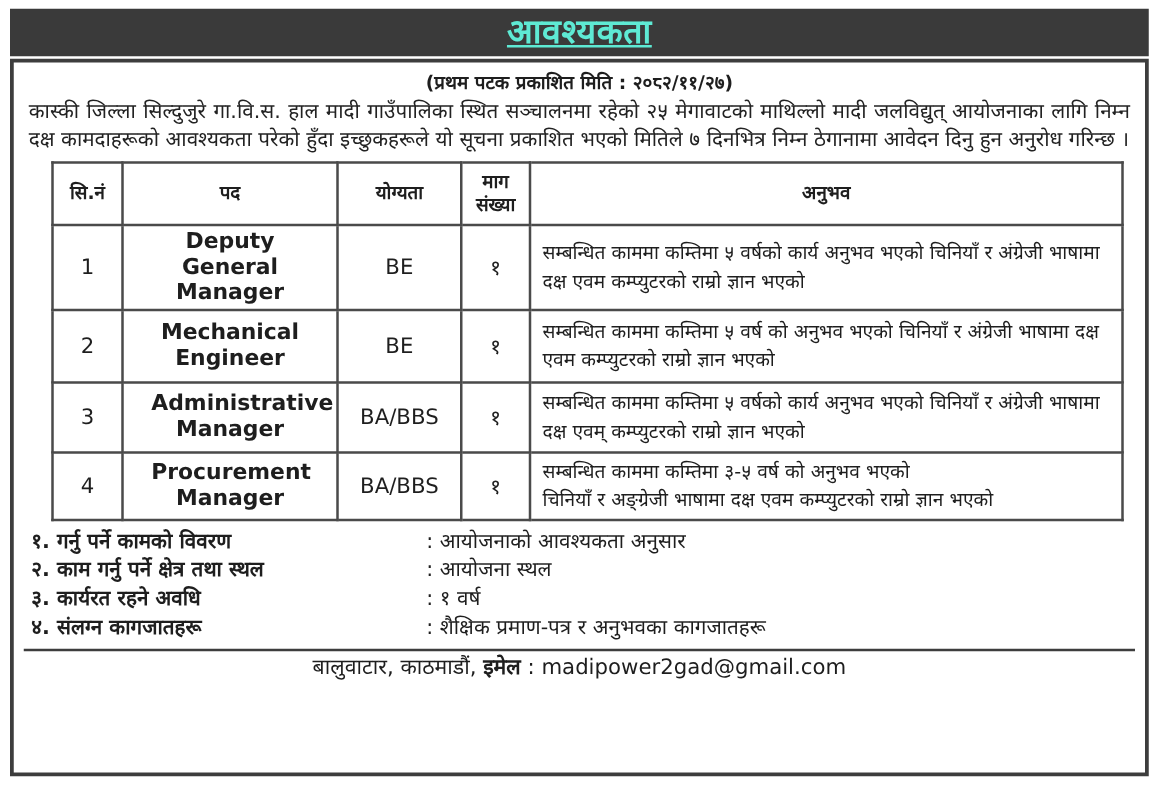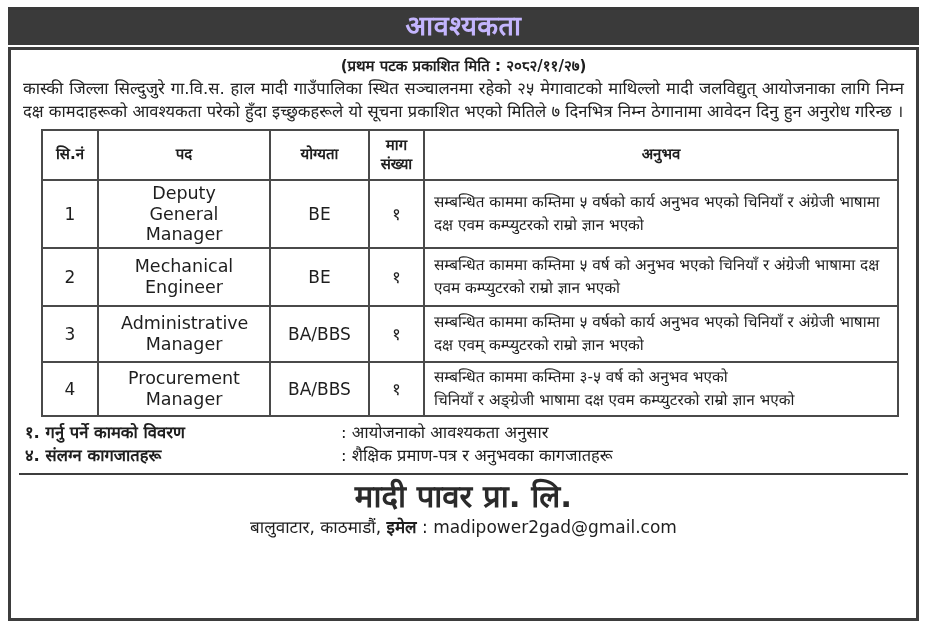--- a/index.html
+++ b/index.html
@@ -7,27 +7,28 @@
   body {
     font-family: "DejaVu Sans", "Liberation Sans", sans-serif;
     color: #1e1e1e;
     width: 927px;
     height: 630px;
     overflow: hidden;
   }
   .page { width: 927px; height: 630px; padding: 7px 8px; background: #fff; }
   .titlebar {
     background: #3a3a3a;
-    color: #c4b5fd;
+    color: #5eead4;
     text-align: center;
     height: 38px;
     line-height: 38px;
     font-size: 27px;
     font-weight: bold;
     letter-spacing: 0.5px;
+    text-decoration: underline;
   }
   .content {
     margin-top: 2px;
     border: 3px solid #3d3d3d;
     height: 574px;
     background: #fff;
     overflow: hidden;
   }
   .subtitle {
     text-align: center;
@@ -58,21 +59,21 @@
     line-height: 1.25;
   }
   .c-sn  { width: 56px; }
   .c-pos { width: 172px; }
   .c-qual{ width: 99px; border-radius: 19px; }
   .c-qty { width: 55px; }
   .c-exp { width: 474px; }
   td.sn, td.qual, td.qty { text-align: center; font-size: 17px; }
   td.pos {
     text-align: center;
-    font-weight: normal;
+    font-weight: bold;
     font-size: 17.5px;
     line-height: 1.18;
     padding: 2px 22px;
   }
   td.exp {
     font-size: 15.3px;
     line-height: 1.5;
     padding: 3px 9px;
     white-space: pre-line;
   }
@@ -157,27 +158,34 @@
         </tr>
       </tbody>
     </table>
 
     <div class="details">
       <div class="detail-row">
         <span class="dlabel">१. गर्नु पर्ने कामको विवरण</span>
         <span class="dvalue">: आयोजनाको आवश्यकता अनुसार</span>
       </div>
       <div class="detail-row">
+        <span class="dlabel">२. काम गर्नु पर्ने क्षेत्र तथा स्थल</span>
+        <span class="dvalue">: आयोजना स्थल</span>
+      </div>
+      <div class="detail-row">
+        <span class="dlabel">३. कार्यरत रहने अवधि</span>
+        <span class="dvalue">: १ वर्ष</span>
+      </div>
+      <div class="detail-row">
         <span class="dlabel">४. संलग्न कागजातहरू</span>
         <span class="dvalue">: शैक्षिक प्रमाण-पत्र र अनुभवका कागजातहरू</span>
       </div>
     </div>
 
     <hr class="rule">
 
-    <div class="company">मादी पावर प्रा. लि.</div>
 
     <div class="address">
       <span>बालुवाटार, काठमाडौं, </span><span class="b">इमेल</span><span> : </span><span>madipower2gad@gmail.com</span>
     </div>
 
   </div>
 </div>
 
 </body></html>

